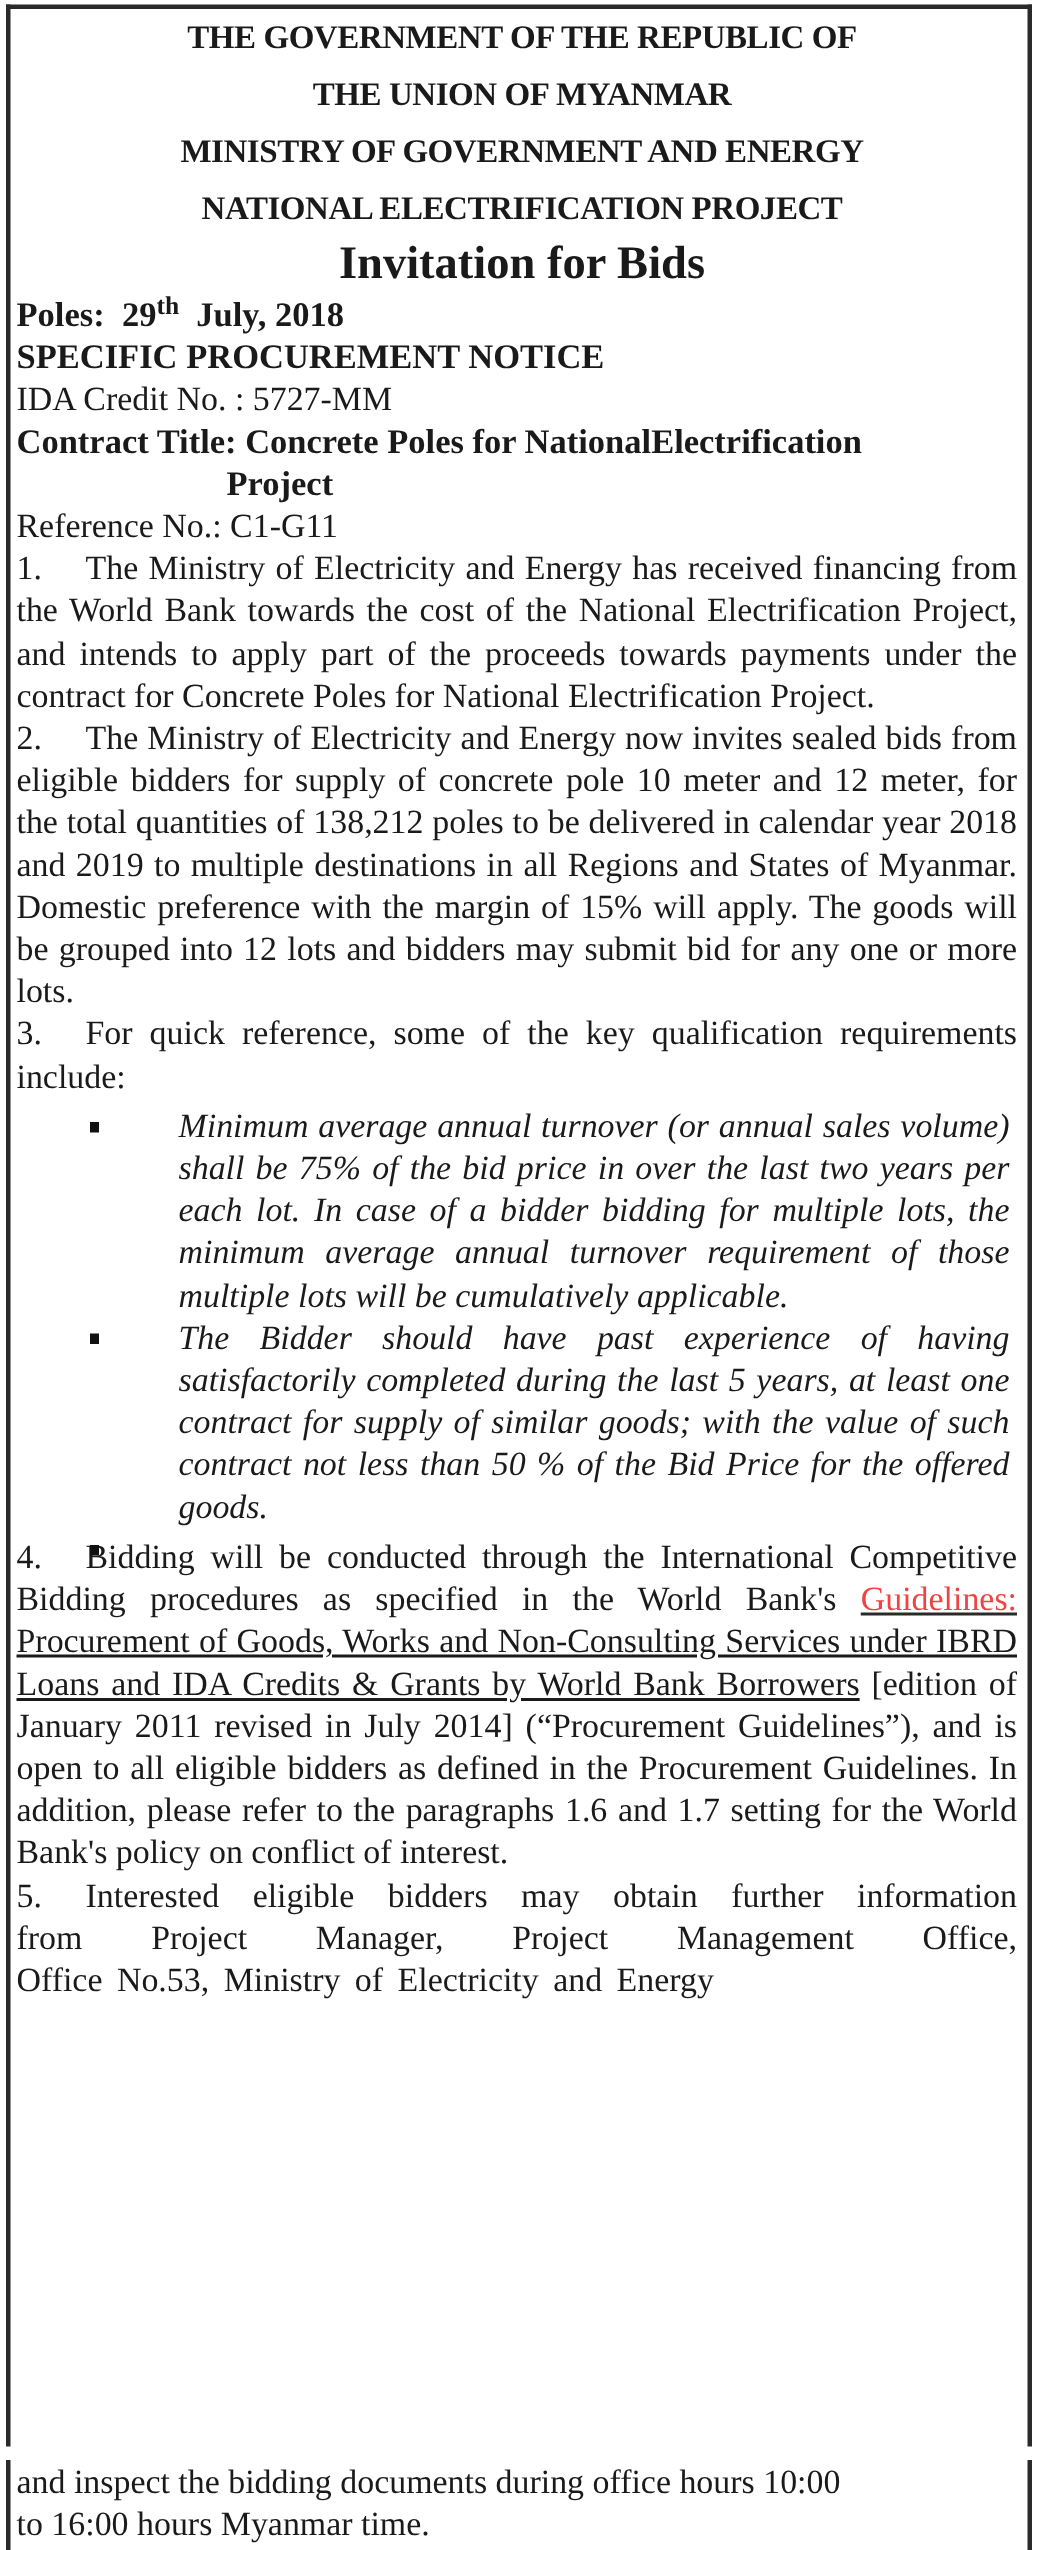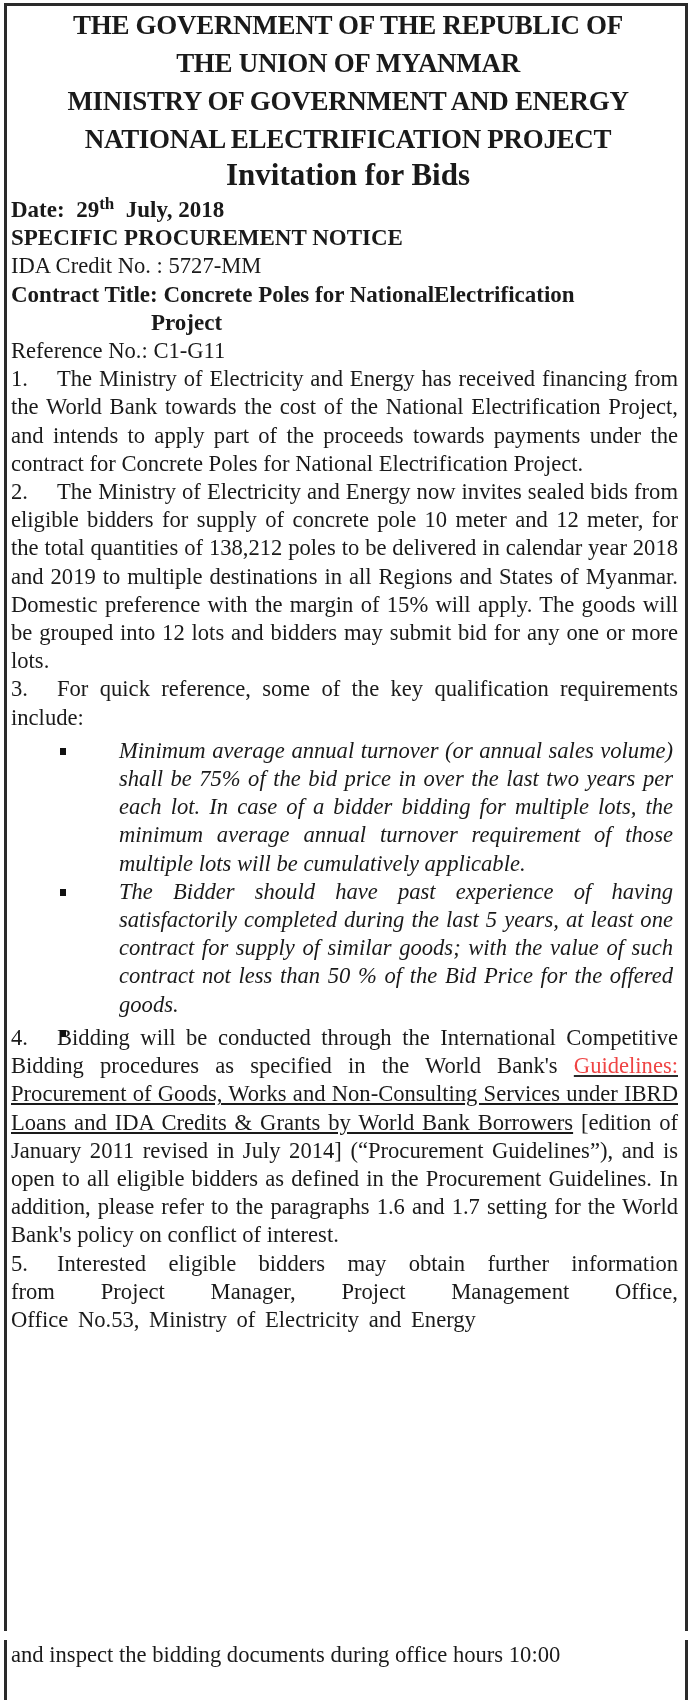--- a/index.html
+++ b/index.html
@@ -4,21 +4,21 @@
 <style>
   html, body { margin:0; padding:0; background:#ffffff; }
   body { width:696px; height:1700px; position:relative; overflow:hidden;
          font-family:"Liberation Serif","DejaVu Serif",serif; color:#1a1a1a; }
   .box1 { position:absolute; left:4px; top:3px; width:684px; height:1628px;
           border-left:3px solid #2a2a2a; border-right:3px solid #2a2a2a;
           border-top:3px solid #2a2a2a; box-sizing:border-box; }
   .box2 { position:absolute; left:4px; top:1640px; width:684px; height:60px;
           border-left:3px solid #2a2a2a; border-right:3px solid #2a2a2a; box-sizing:border-box; }
   .header { position:absolute; left:0; right:0; top:6px; text-align:center; font-weight:bold; }
-  .header .h { font-size:27px; line-height:38px; letter-spacing:-0.3px; }
+  .header .h { font-size:22px; line-height:38px; letter-spacing:-0.3px; }
   .header .sub { font-size:31px; line-height:34px; }
   .content { position:absolute; left:11px; width:667px; font-size:22.6px; line-height:28.2px; }
   .c1 { top:196px; }
   .content p { margin:0; text-align:justify; text-align-last:left; }
   .meta-b { font-weight:bold; font-size:23px; }
   .num { display:inline-block; width:46px; }
   .ct-indent { padding-left:140px; }
   ul.bul { list-style:none; margin:5px; padding:0;font-style:italic; }
   ul.bul li { position:relative; padding-left:103px; text-align:justify; text-align-last:left; }
   ul.bul li .sq { position:absolute; left:44px; top:11px; width:6px; height:7px; background:#111; }
@@ -37,21 +37,21 @@
 <div class="header">
   <div class="h">THE GOVERNMENT OF THE REPUBLIC OF</div>
   <div class="h">THE UNION OF MYANMAR</div>
   <div class="h">MINISTRY OF GOVERNMENT AND ENERGY</div>
   <div class="h">NATIONAL ELECTRIFICATION PROJECT</div>
   <div class="sub">Invitation for Bids</div>
 </div>
 
 <div class="content c1">
   <p class="meta-b">
-    <span>Date:</span>&nbsp;
+    <span>Poles:</span>&nbsp;
     <span>29</span><sup>th</sup>&nbsp;
     <span>July, 2018</span>
   </p>
   <p class="meta-b">SPECIFIC PROCUREMENT NOTICE</p>
   <p>IDA Credit No. : 5727-MM</p>
   <p class="meta-b">
     <span>Contract Title:</span>
     <span>Concrete Poles for NationalElectrification</span>
   </p>
   <p class="meta-b ct-indent">Project</p>
@@ -80,13 +80,14 @@
 
   <p class="j-full">
     <span class="num">5.</span><span>Interested eligible bidders may obtain further information</span>
   </p>
   <p class="j-full" style="word-spacing:22px;">from Project Manager, Project Management Office,</p>
   <p style="word-spacing:4px;">Office No.53, Ministry of Electricity and Energy</p>
 </div>
 
 <div class="content c2">
   <p>and inspect the bidding documents during office hours 10:00</p>
+  <p>to 16:00 hours Myanmar time.</p>
 </div>
 
 </body></html>

